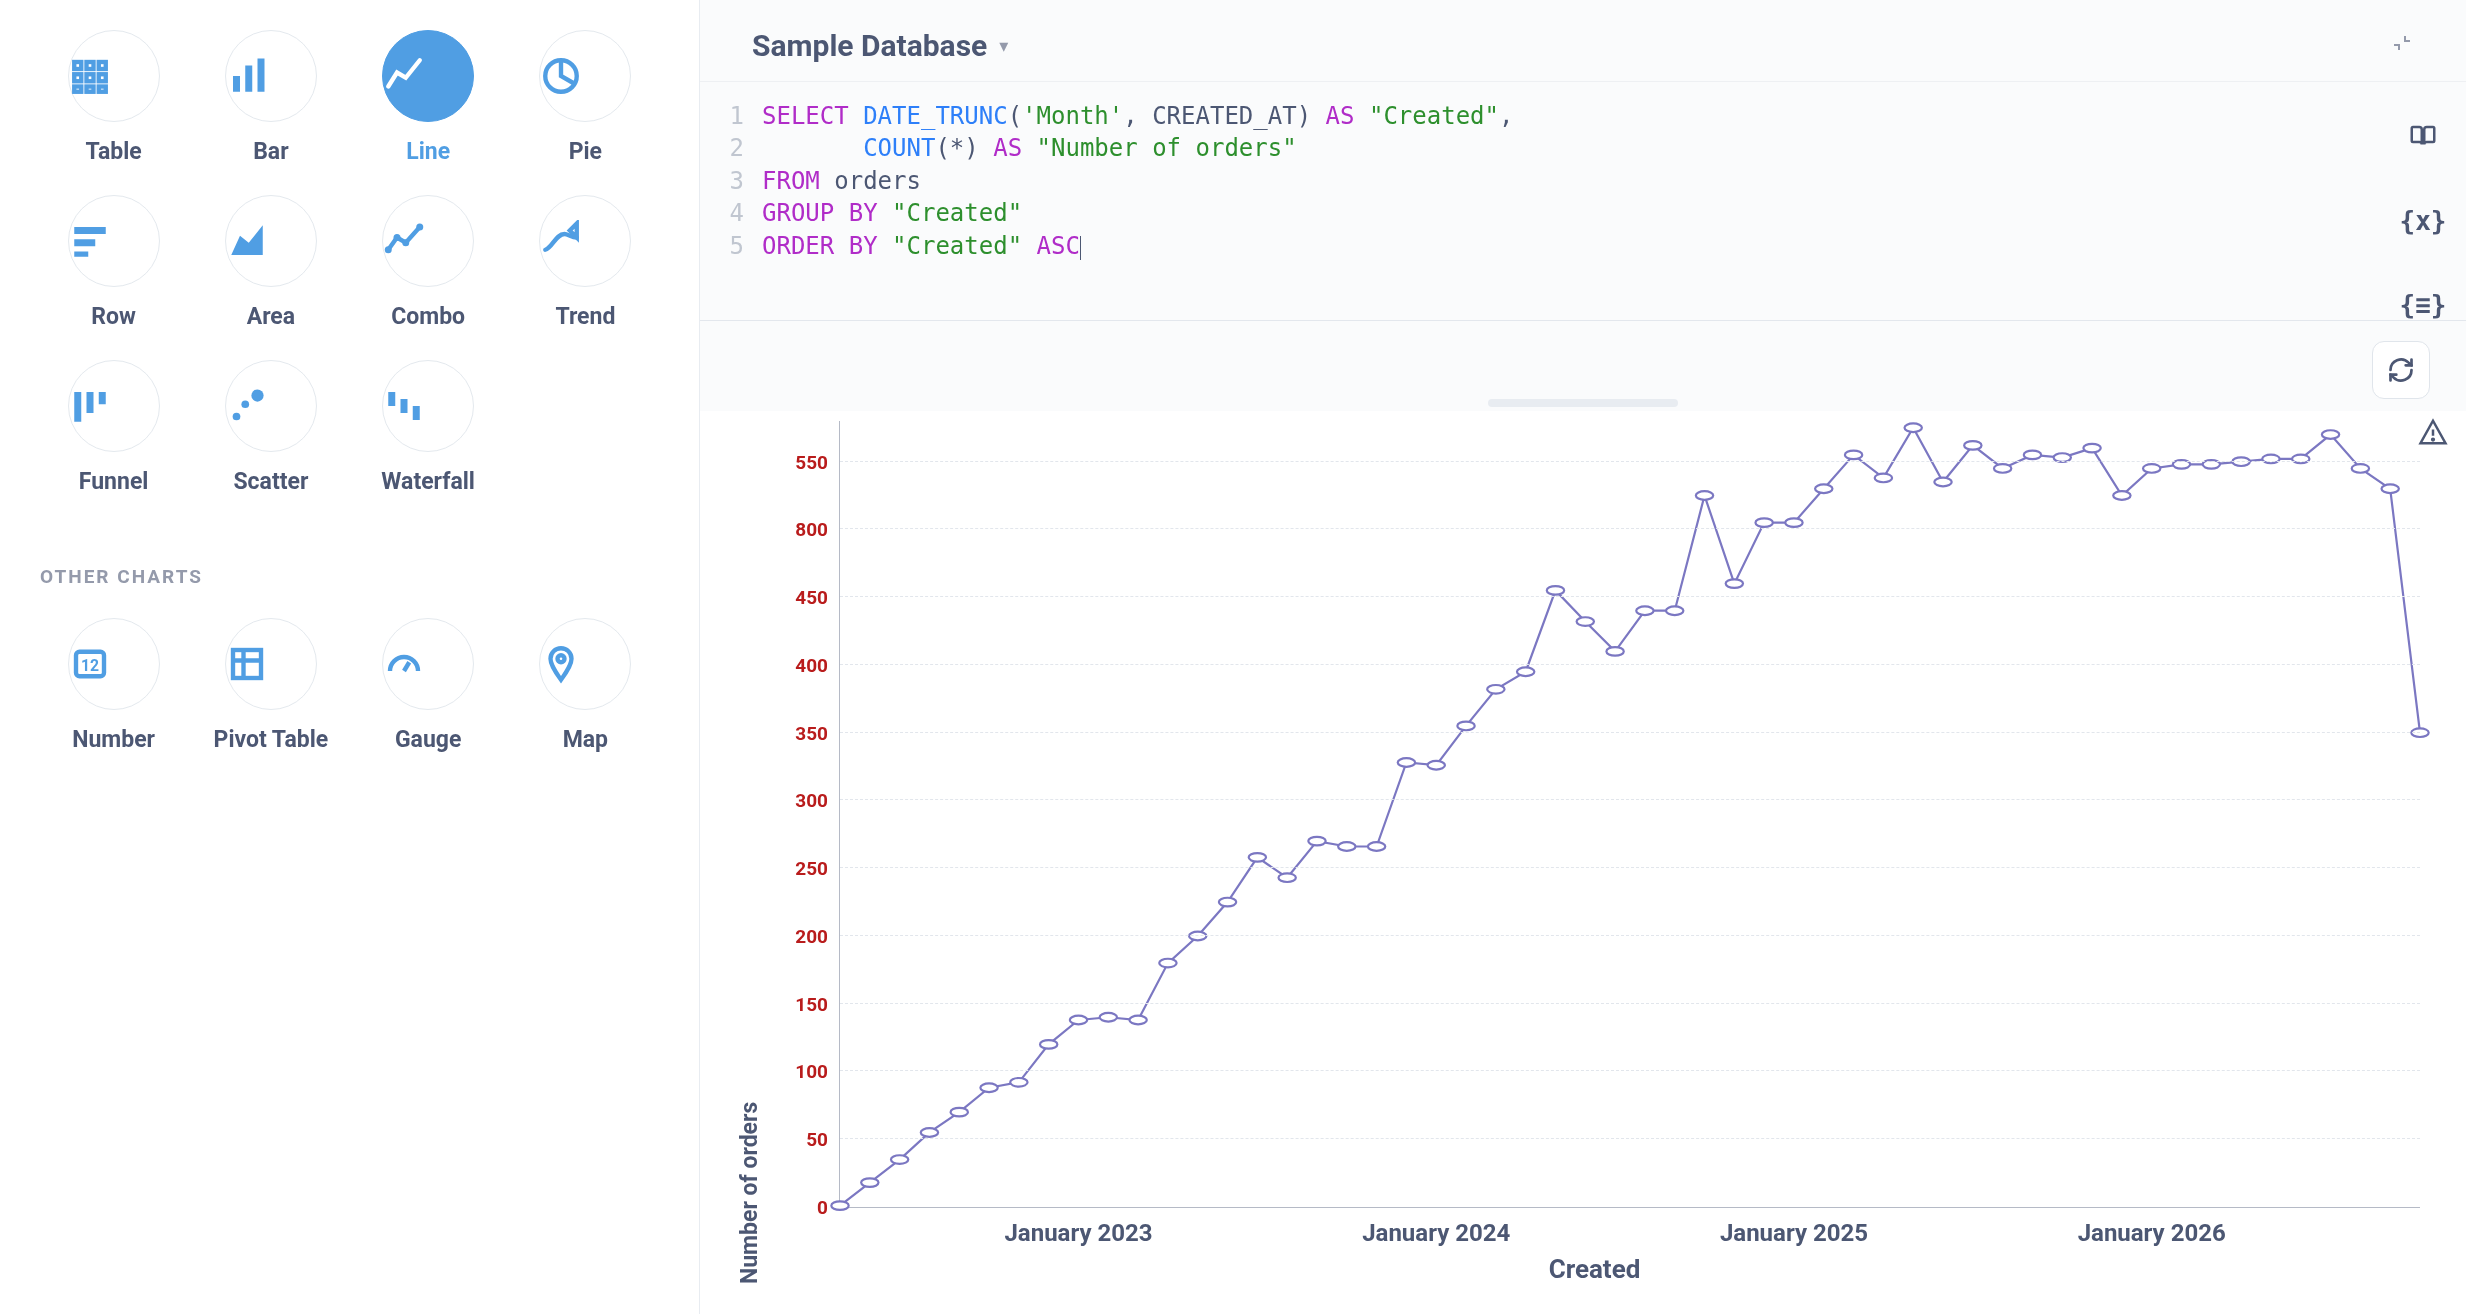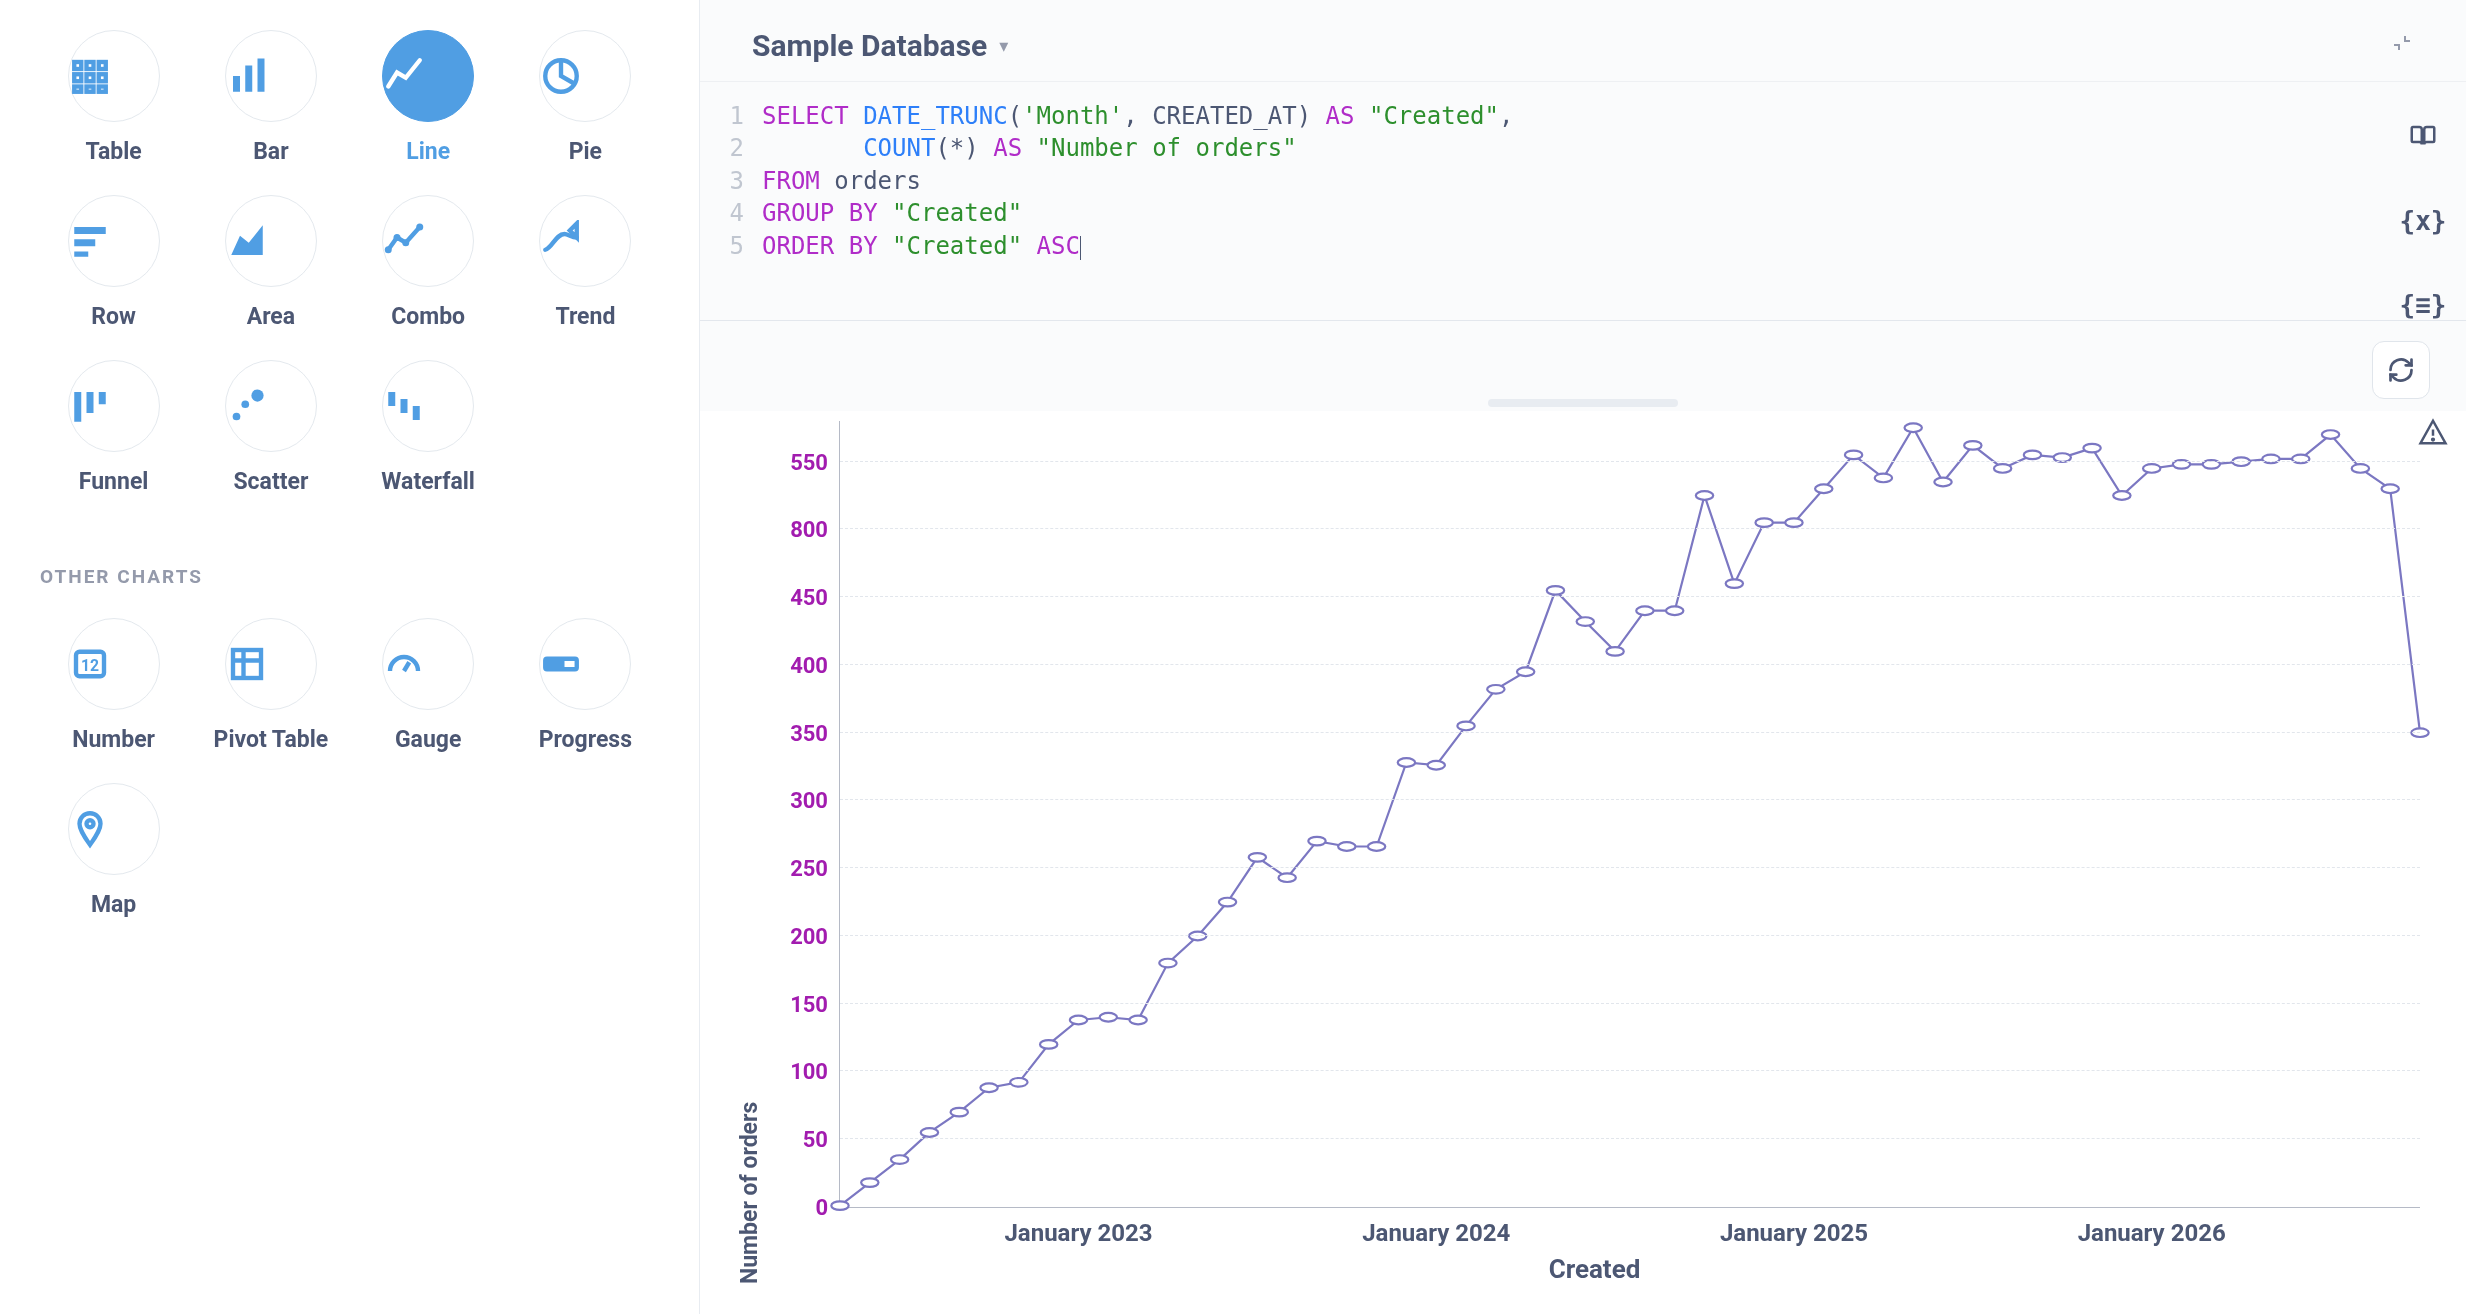--- a/index.html
+++ b/index.html
@@ -128,21 +128,21 @@
   width:190px; height:8px; background:#e8ecf1; border-radius:4px;
   margin: -4px auto 0; position:relative; top:-4px;
 }
 
 .chart-area { flex:1; padding: 10px 46px 30px 30px; position:relative; background:#fff; }
 .warn-icon { position:absolute; top:6px; right:18px; color:#4c5773; font-size:28px; cursor:pointer; }
 .chart-inner { display:flex; height:100%; }
 .ylabel { writing-mode: vertical-rl; transform: rotate(180deg); font-weight:700; font-size:23px; color:#4c5773; padding:0 6px; }
 .plot-col { flex:1; display:flex; flex-direction:column; }
 .plot { flex:1; position:relative; border-bottom:1.5px solid #b5bac6; border-left:1.5px solid #b5bac6; margin-left:70px; }
-.ytick { position:absolute; left:-72px; width:60px; text-align:right; font-size:22px; font-weight:700; color:#a21caf; transform:translateY(50%); }
+.ytick { position:absolute; left:-72px; width:60px; text-align:right; font-size:19px; font-weight:700; color:#b91c1c; transform:translateY(50%); }
 .grid-line { position:absolute; left:0; right:0; height:0; border-top:1.5px dashed #e2e6ec; }
 .xtick { position:absolute; bottom:-40px; transform:translateX(-50%); font-size:24px; font-weight:700; color:#4c5773; white-space:nowrap; }
 .xlabel { text-align:center; font-weight:700; font-size:26px; color:#4c5773; margin-top:46px; }
 svg.line-svg { position:absolute; inset:0; width:100%; height:100%; overflow:visible; }
 .line-path { fill:none; stroke:#7b77c2; stroke-width:2.2; }
 .data-point { fill:#fff; stroke:#7b77c2; stroke-width:2.2; }
 </style>
 </head>
 <body>
 
@@ -297,29 +297,20 @@
           <div class="viz-label">Pivot Table</div>
         </div>
         <div class="viz-item">
           <div class="viz-circle">
             <svg viewBox="0 0 24 24">
               <path class="ic" d="M4 16a8 8 0 0116 0"></path>
               <path class="ic" d="M12 16l3-5"></path>
             </svg>
           </div>
           <div class="viz-label">Gauge</div>
-        </div>
-        <div class="viz-item">
-          <div class="viz-circle">
-            <svg viewBox="0 0 24 24">
-              <rect class="ic" x="3" y="9" width="18" height="6" rx="1"></rect>
-              <rect class="icf" x="3" y="9" width="11" height="6" rx="1"></rect>
-            </svg>
-          </div>
-          <div class="viz-label">Progress</div>
         </div>
         <div class="viz-item">
           <div class="viz-circle">
             <svg viewBox="0 0 24 24">
               <path class="ic" d="M12 3a6 6 0 016 6c0 4-6 12-6 12S6 13 6 9a6 6 0 016-6z"></path>
               <circle class="ic" cx="12" cy="9" r="2"></circle>
             </svg>
           </div>
           <div class="viz-label">Map</div>
         </div>

